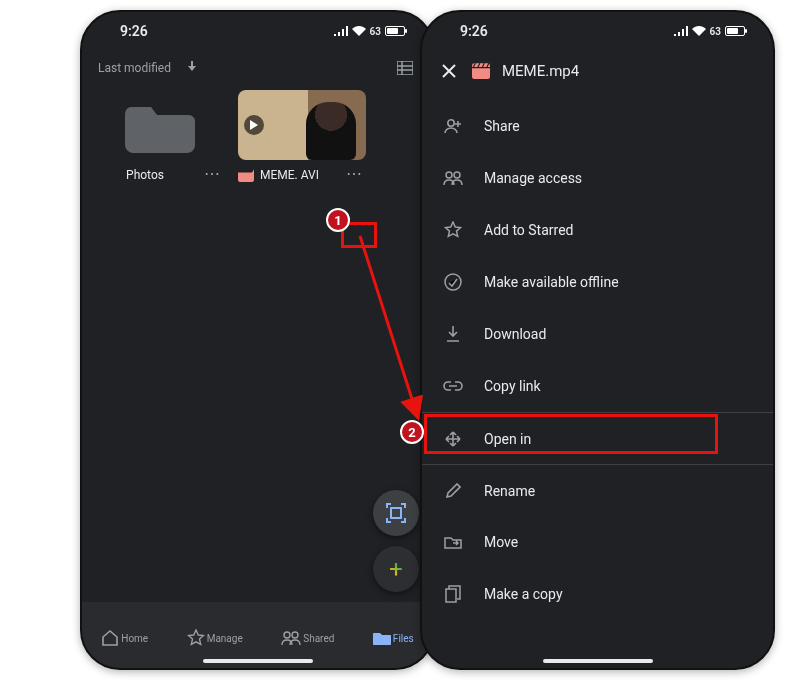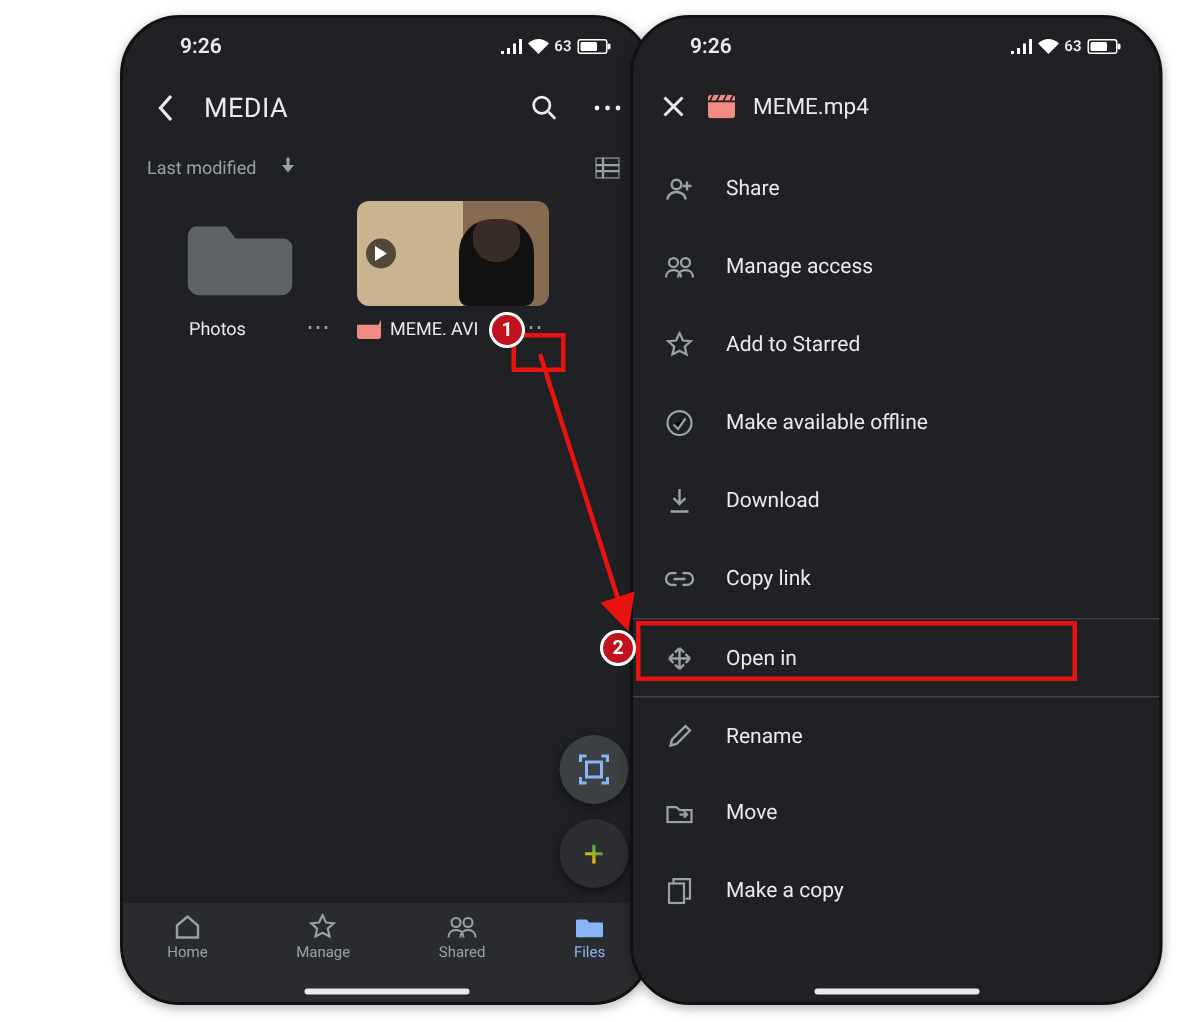--- a/index.html
+++ b/index.html
@@ -149,21 +149,21 @@
   }
 
   
   .bottomnav {
     position:absolute; bottom:0; left:0; right:0;
     height:66px;
     background:#2a2b2e;
     display:flex; justify-content:space-around;
     padding-top:6px;
   }
-  .nav-item { display:flex; flex-direction:column; align-items:center; gap:2px; color:#9aa0a6; font-size:10px; cursor:pointer;}
+  .nav-item { display:flex; flex-direction:row; align-items:center; gap:2px; color:#9aa0a6; font-size:10px; cursor:pointer;}
   .nav-item.active { color:#8ab4f8; }
   .nav-item .nav-ico { height:20px; display:flex; align-items:center; justify-content:center; }
   .home-indicator {
     position:absolute; bottom:5px; left:50%; transform:translateX(-50%);
     width:110px; height:4px; border-radius:3px; background:#e8eaed;
   }
 
   
   .sheet-header {
     display:flex; align-items:center; gap:12px;
@@ -223,41 +223,20 @@
       <svg width="14" height="10" viewBox="0 0 14 10">
             <path fill="#fff" d="M7 10L0 3c4-4 10-4 14 0z"></path>
           </svg>
       <span class="batt-pct">63</span>
       <span class="batt-box">
             <span class="batt-fill"></span>
           </span>
     </span>
   </div>
 
-  <div class="header">
-    <span class="icon-btn">
-      <svg width="14" height="20" viewBox="0 0 12 20">
-            <path fill="none" stroke="#e8eaed" stroke-width="2.2" d="M10 2L3 10l7 8"></path>
-          </svg>
-    </span>
-    <span class="title">MEDIA</span>
-    <span class="icon-btn">
-      <svg width="18" height="18" viewBox="0 0 20 20">
-            <circle cx="8" cy="8" r="6" fill="none" stroke="#e8eaed" stroke-width="2"></circle>
-            <path stroke="#e8eaed" stroke-width="2" d="M13 13l5 5"></path>
-          </svg>
-    </span>
-    <span class="icon-btn">
-      <svg width="18" height="4" viewBox="0 0 18 4">
-            <circle cx="2" cy="2" r="1.6" fill="#e8eaed"></circle>
-            <circle cx="9" cy="2" r="1.6" fill="#e8eaed"></circle>
-            <circle cx="16" cy="2" r="1.6" fill="#e8eaed"></circle>
-          </svg>
-    </span>
-  </div>
 
   <div class="sortrow">
     <span class="sort-label">
       <span>Last modified</span>
       <svg width="10" height="10" viewBox="0 0 10 10">
             <path fill="#9aa0a6" d="M5 10L1 5h3V0h2v5h3z"></path>
           </svg>
     </span>
     <span class="icon-btn" style="width:24px;height:24px">
       <svg width="16" height="14" viewBox="0 0 16 14">

